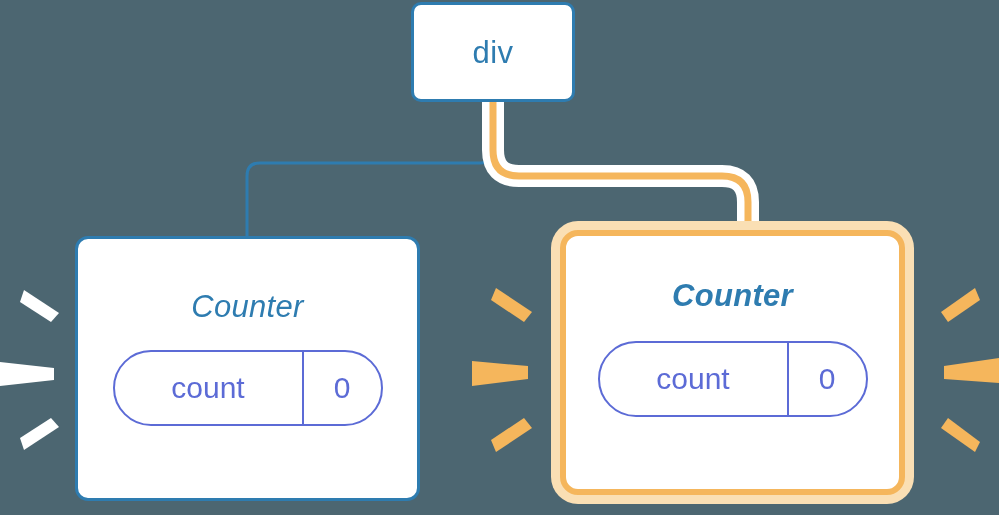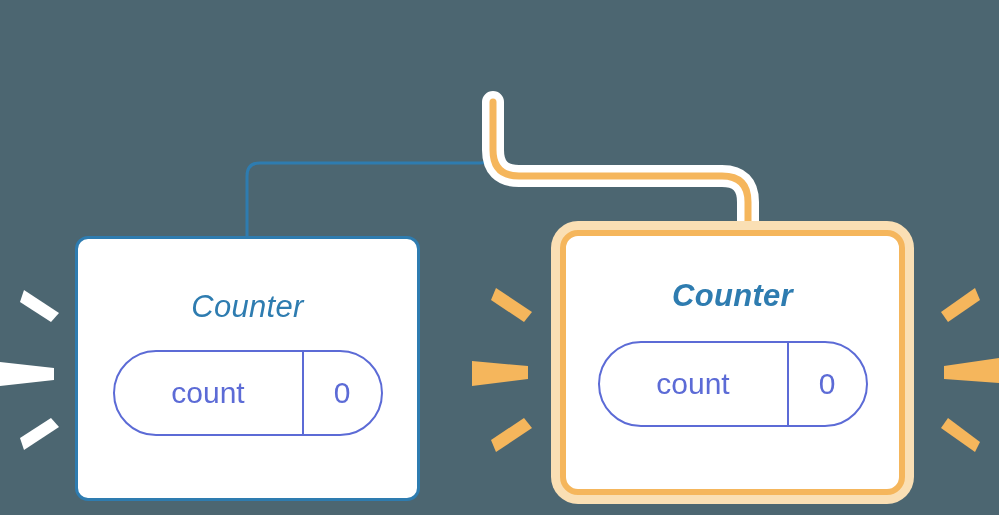--- a/index.html
+++ b/index.html
@@ -84,21 +84,21 @@
     font-weight: bold;
     margin-top: 44px;
   }
 
   
   .pill {
     display: flex;
     align-items: stretch;
     border: 2px solid #5c6bd6;
     border-radius: 999px;
-    height: 86px;
+    height: 76px;
     overflow: hidden;
     box-sizing: border-box;
   }
   #counter-left .pill {
     margin-top: 28px;
     width: 270px;
   }
   #counter-right .pill {
     margin-top: 30px;
     width: 270px;
@@ -137,20 +137,23 @@
 
   <svg id="wires" viewBox="0 0 999 515" width="999" height="515" fill="none">
 
     <path d="M 493 102 L 493 150 Q 493 163 480 163 L 260 163 Q 247 163 247 176 L 247 236" stroke="#2e7cb0" stroke-width="3" fill="none" stroke-linecap="round"></path>
 
     <path d="M 493 102 L 493 150 Q 493 176 519 176 L 722 176 Q 748 176 748 202 L 748 240" stroke="#ffffff" stroke-width="22" fill="none" stroke-linecap="round" stroke-linejoin="round"></path>
 
     <path d="M 493 102 L 493 150 Q 493 176 519 176 L 722 176 Q 748 176 748 202 L 748 240" stroke="#f5b65c" stroke-width="7" fill="none" stroke-linecap="round" stroke-linejoin="round"></path>
   </svg>
 
+  <div class="node" id="div-node">
+    <span class="node-title">div</span>
+  </div>
 
   <div class="node counter-node" id="counter-left">
     <span class="node-title">Counter</span>
     <div class="pill">
       <span class="pill-key">count</span>
       <span class="pill-val">0</span>
     </div>
   </div>
 
   <div class="node counter-node" id="counter-right">

